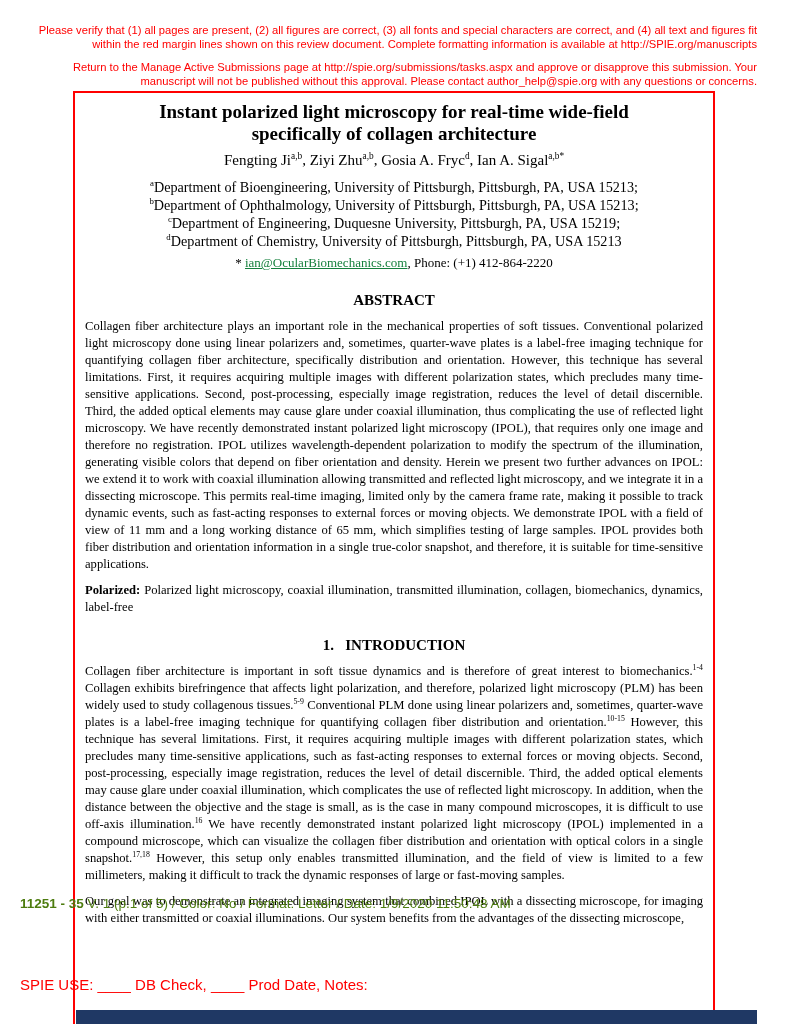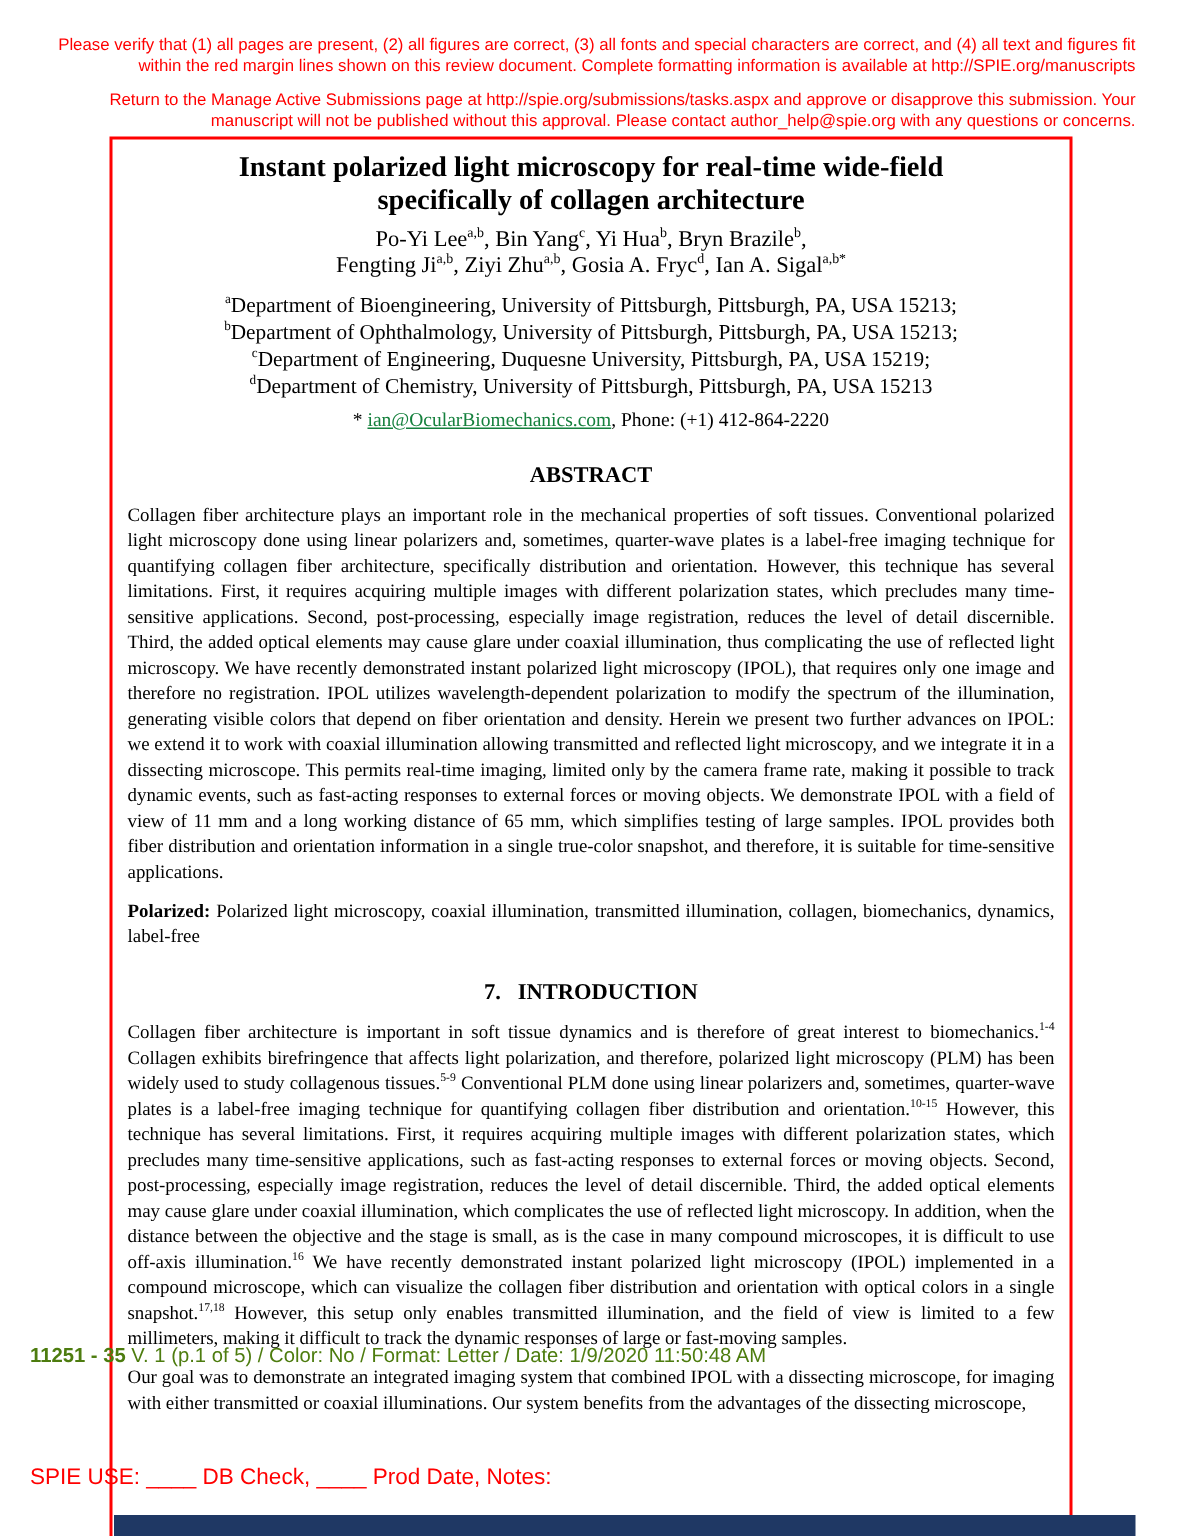--- a/index.html
+++ b/index.html
@@ -52,40 +52,39 @@
   <p>Return to the Manage Active Submissions page at http://spie.org/submissions/tasks.aspx and approve or disapprove this submission. Your manuscript will not be published without this approval. Please contact author_help@spie.org with any questions or concerns.</p>
 </div>
 
 <div class="manuscript-box">
   <div class="paper-title">
     <div>Instant polarized light microscopy for real-time wide-field</div>
     <div>specifically of collagen architecture</div>
   </div>
 
   <div class="authors">
-    <div>Po-Yi Lee<sup>a,b</sup>, Bin Yang<sup>c</sup>, Yi Hua<sup>b</sup>, Bryn Brazile<sup>b</sup>,</div>
     <div>Fengting Ji<sup>a,b</sup>, Ziyi Zhu<sup>a,b</sup>, Gosia A. Fryc<sup>d</sup>, Ian A. Sigal<sup>a,b*</sup></div>
   </div>
 
   <div class="affiliations">
     <div><sup>a</sup>Department of Bioengineering, University of Pittsburgh, Pittsburgh, PA, USA 15213;</div>
     <div><sup>b</sup>Department of Ophthalmology, University of Pittsburgh, Pittsburgh, PA, USA 15213;</div>
     <div><sup>c</sup>Department of Engineering, Duquesne University, Pittsburgh, PA, USA 15219;</div>
     <div><sup>d</sup>Department of Chemistry, University of Pittsburgh, Pittsburgh, PA, USA 15213</div>
   </div>
 
   <div class="contact-line">* <a class="email-link">ian@OcularBiomechanics.com</a>, Phone: (+1) 412-864-2220</div>
 
   <div class="abstract-heading">ABSTRACT</div>
 
   <div class="body-para">Collagen fiber architecture plays an important role in the mechanical properties of soft tissues. Conventional polarized light microscopy done using linear polarizers and, sometimes, quarter-wave plates is a label-free imaging technique for quantifying collagen fiber architecture, specifically distribution and orientation. However, this technique has several limitations. First, it requires acquiring multiple images with different polarization states, which precludes many time-sensitive applications. Second, post-processing, especially image registration, reduces the level of detail discernible. Third, the added optical elements may cause glare under coaxial illumination, thus complicating the use of reflected light microscopy. We have recently demonstrated instant polarized light microscopy (IPOL), that requires only one image and therefore no registration. IPOL utilizes wavelength-dependent polarization to modify the spectrum of the illumination, generating visible colors that depend on fiber orientation and density. Herein we present two further advances on IPOL: we extend it to work with coaxial illumination allowing transmitted and reflected light microscopy, and we integrate it in a dissecting microscope. This permits real-time imaging, limited only by the camera frame rate, making it possible to track dynamic events, such as fast-acting responses to external forces or moving objects. We demonstrate IPOL with a field of view of 11 mm and a long working distance of 65 mm, which simplifies testing of large samples. IPOL provides both fiber distribution and orientation information in a single true-color snapshot, and therefore, it is suitable for time-sensitive applications.</div>
 
   <div class="body-para"><b>Polarized:</b> Polarized light microscopy, coaxial illumination, transmitted illumination, collagen, biomechanics, dynamics, label-free</div>
 
-  <div class="section-heading">7.   INTRODUCTION</div>
+  <div class="section-heading">1.   INTRODUCTION</div>
 
   <div class="body-para">Collagen fiber architecture is important in soft tissue dynamics and is therefore of great interest to biomechanics.<sup>1-4</sup> Collagen exhibits birefringence that affects light polarization, and therefore, polarized light microscopy (PLM) has been widely used to study collagenous tissues.<sup>5-9</sup> Conventional PLM done using linear polarizers and, sometimes, quarter-wave plates is a label-free imaging technique for quantifying collagen fiber distribution and orientation.<sup>10-15</sup> However, this technique has several limitations. First, it requires acquiring multiple images with different polarization states, which precludes many time-sensitive applications, such as fast-acting responses to external forces or moving objects. Second, post-processing, especially image registration, reduces the level of detail discernible. Third, the added optical elements may cause glare under coaxial illumination, which complicates the use of reflected light microscopy. In addition, when the distance between the objective and the stage is small, as is the case in many compound microscopes, it is difficult to use off-axis illumination.<sup>16</sup> We have recently demonstrated instant polarized light microscopy (IPOL) implemented in a compound microscope, which can visualize the collagen fiber distribution and orientation with optical colors in a single snapshot.<sup>17,18</sup> However, this setup only enables transmitted illumination, and the field of view is limited to a few millimeters, making it difficult to track the dynamic responses of large or fast-moving samples.</div>
 
   <div class="body-para">Our goal was to demonstrate an integrated imaging system that combined IPOL with a dissecting microscope, for imaging with either transmitted or coaxial illuminations. Our system benefits from the advantages of the dissecting microscope,</div>
 </div>
 
 <div class="footer-line1"><b>11251 - 35</b> V. 1 (p.1 of 5) / Color: No / Format: Letter / Date: 1/9/2020 11:50:48 AM</div>
 <div class="footer-line2">SPIE USE: ____ DB Check, ____ Prod Date, Notes:</div>
 
 <div class="bottom-bar"></div>

